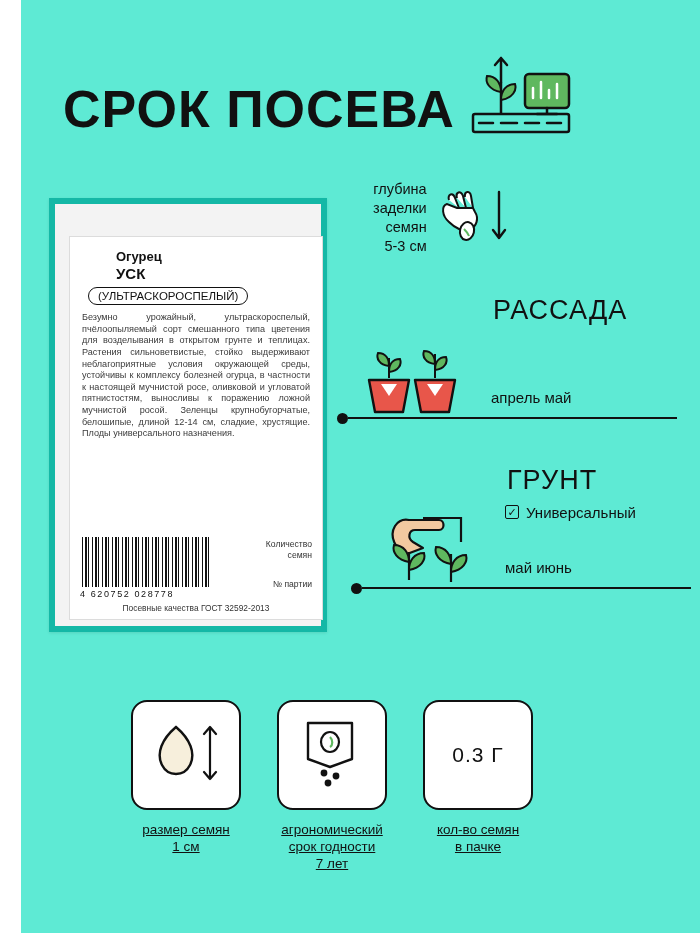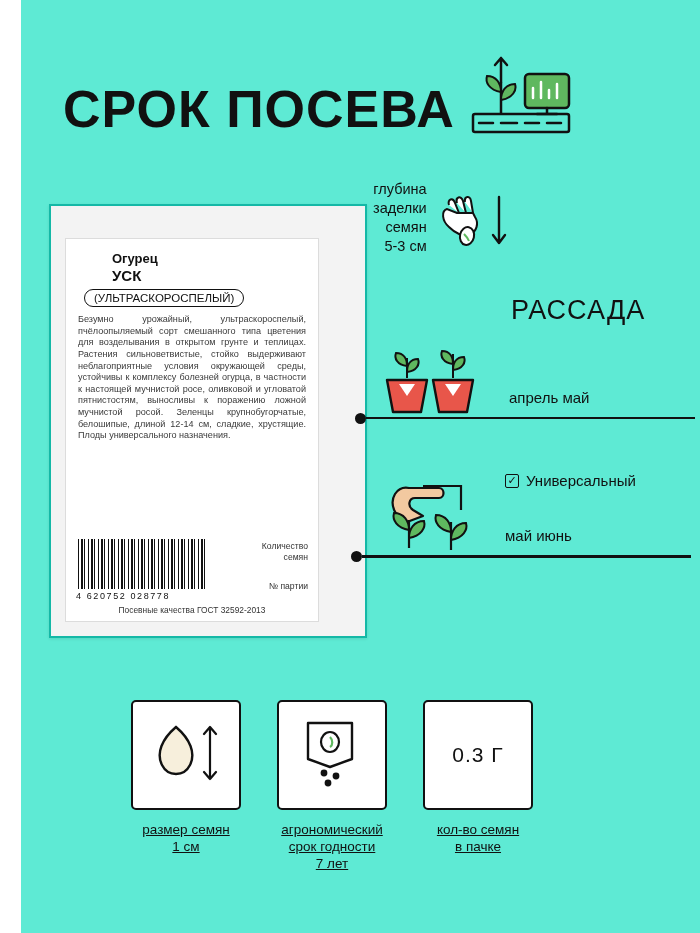--- a/index.html
+++ b/index.html
@@ -20,24 +20,24 @@
   }
   .header-title {
     font-size: 52px; font-weight: bold; letter-spacing: 1px;
     color: #111; line-height: 1;
     font-family: "Liberation Sans", sans-serif;
   }
   .header-icon { width: 110px; height: 100px; margin-top: -14px; }
 
   
   .packet {
-    position: absolute; left: 28px; top: 204px;
-    width: 318px; height: 434px;
+    position: absolute; left: 28px; top: 198px;
+    width: 278px; height: 434px;
     background: #f3f3f3;
-    border: 2px solid #14b8a6;
+    border: 6px solid #14b8a6;
     box-shadow: 0 1px 3px rgba(0,0,0,0.10);
   }
   .packet-inner {
     position: absolute; left: 14px; top: 32px;
     width: 254px; height: 384px;
     background: #ffffff;
     border: 1px solid #dcdcdc;
     padding: 8px 10px 6px 10px;
   }
   .p-name { font-size: 13px; font-weight: bold; color: #111; margin: 4px 0 0 36px; }
@@ -76,29 +76,29 @@
     font-family: "Liberation Sans", sans-serif;
   }
   .p-gost {
     position: absolute; left: 0; right: 0; bottom: 6px;
     text-align: center; font-size: 8.4px; color: #333;
   }
 
   
   .depth-block {
     position: absolute; left: 352px; top: 178px;
-    display: flex; align-items: flex-end; gap: 6px;
+    display: flex; align-items: center; gap: 6px;
   }
   .depth-text {
     text-align: right; font-size: 14.5px; line-height: 1.3; color: #111;
     padding-top: 2px;
   }
   .depth-icon { width: 78px; height: 66px; }
 
-  .section-seedling { position: absolute; left: 334px; top: 296px; width: 340px; }
+  .section-seedling { position: absolute; left: 316px; top: 296px; width: 340px; }
   .section-soil { position: absolute; left: 330px; top: 466px; width: 340px; }
 
   .sect-title {
     font-size: 27px; color: #111; letter-spacing: 1px;
     margin: 0 0 2px 156px; line-height: 1.1;
   }
   .sect-title.soil { margin-left: 156px; }
   .sect-row { position: relative; height: 96px; }
   .sect-icon { position: absolute; left: 14px; top: 4px; }
   .sect-months {
@@ -118,21 +118,21 @@
     position: absolute; left: 0; bottom: 0; width: 100%;
     display: flex; align-items: center;
   }
   .dot { width: 11px; height: 11px; border-radius: 50%; background: #111; flex: 0 0 auto; }
   .line { height: 2.5px; background: #111; flex: 1 1 auto; }
 
   
   .footer { position: absolute; left: 110px; top: 700px; width: 490px; }
   .cards { display: flex; gap: 36px; justify-content: flex-start; }
   .card {
-    width: 110px; height: 110px; border: 2px solid #111; border-radius: 5px;
+    width: 110px; height: 110px; border: 2px solid #111; border-radius: 16px;
     display: flex; align-items: center; justify-content: center;
     background: #fff;
   }
   .card-big-text { font-size: 21px; color: #111; letter-spacing: 1px; }
   .captions { display: flex; gap: 36px; margin-top: 12px; }
   .caption {
     width: 110px; text-align: center; font-size: 13.5px; line-height: 1.25; color: #111; text-decoration: underline;
   }
 </style>
 </head>
@@ -212,20 +212,21 @@
       </span>
       <div class="sect-months">апрель  май</div>
       <div class="timeline">
         <span class="dot"></span>
         <span class="line"></span>
       </div>
     </div>
   </div>
 
   <div class="section-soil">
+    <div class="sect-title soil">ГРУНТ</div>
     <div class="sect-row">
       <span class="sect-icon">
         <svg viewBox="0 0 130 96" width="130" height="96">
           <path d="M58 16 L96 16 L96 40" stroke="#111" stroke-width="2.2" fill="none"></path>
           <path d="M46 22 C40 20 34 24 36 30 L44 36 L44 26 Z" fill="#f2c9a0" stroke="#111" stroke-width="2"></path>
           <path d="M44 18 L74 18 C80 18 80 28 74 28 L50 28 C44 28 42 36 48 40 L58 46 L42 52 C30 48 24 34 30 24 C34 18 39 17 44 18 Z" fill="#f2c9a0" stroke="#111" stroke-width="2.2" stroke-linejoin="round"></path>
           <path d="M44 50 L44 78" stroke="#111" stroke-width="2.2"></path>
           <path d="M44 60 C32 58 27 50 29 43 C39 43 44 51 44 60 Z" fill="#5fb85f" stroke="#111" stroke-width="2"></path>
           <path d="M44 68 C56 66 61 58 59 51 C49 51 44 59 44 68 Z" fill="#5fb85f" stroke="#111" stroke-width="2"></path>
           <path d="M86 52 L86 80" stroke="#111" stroke-width="2.2"></path>

